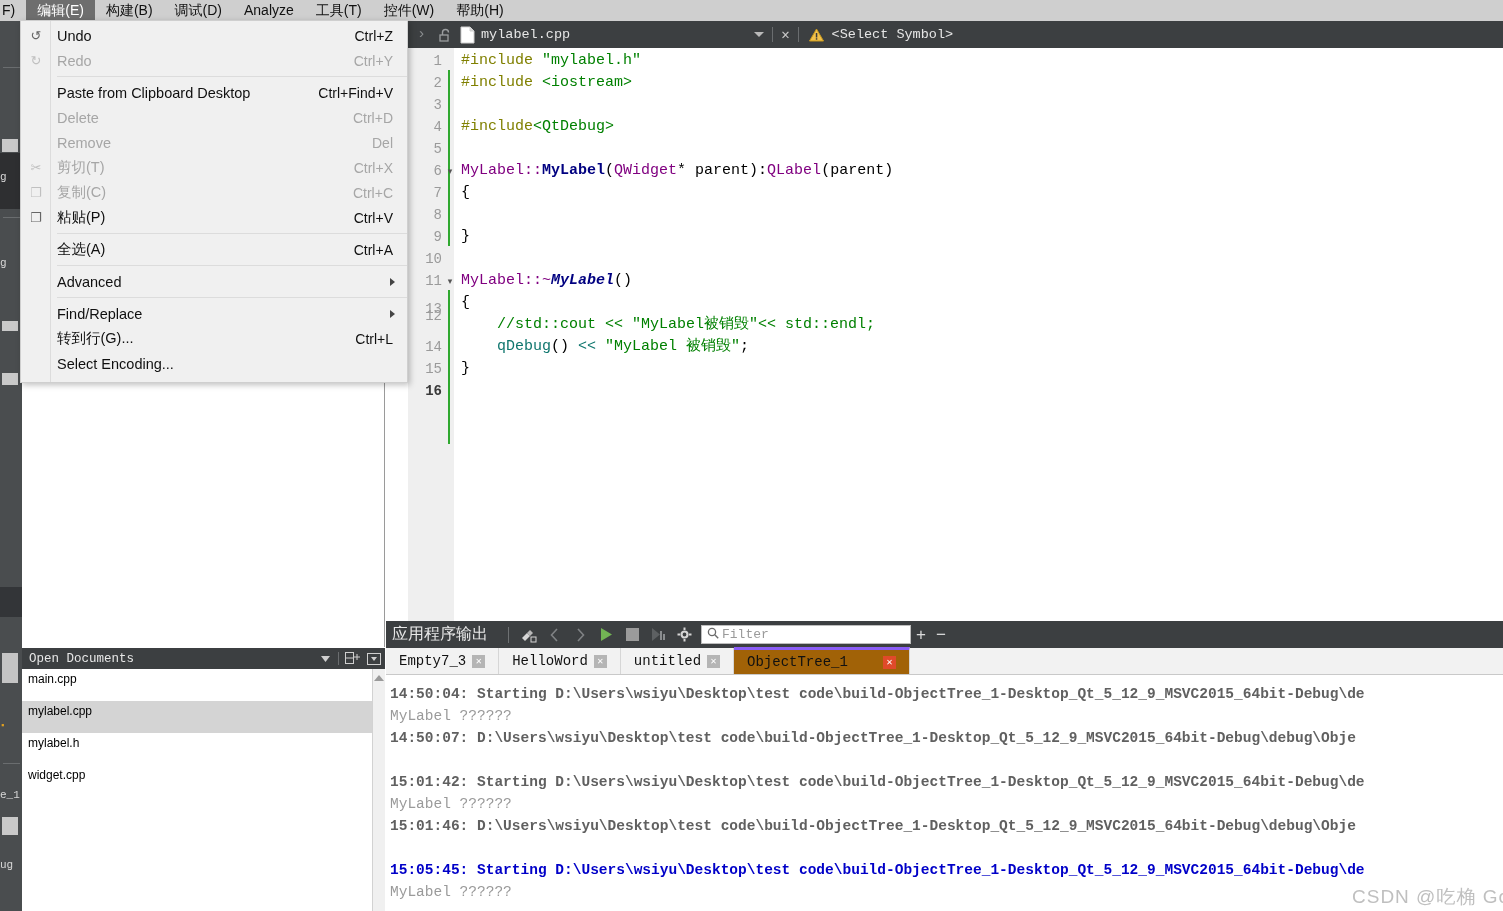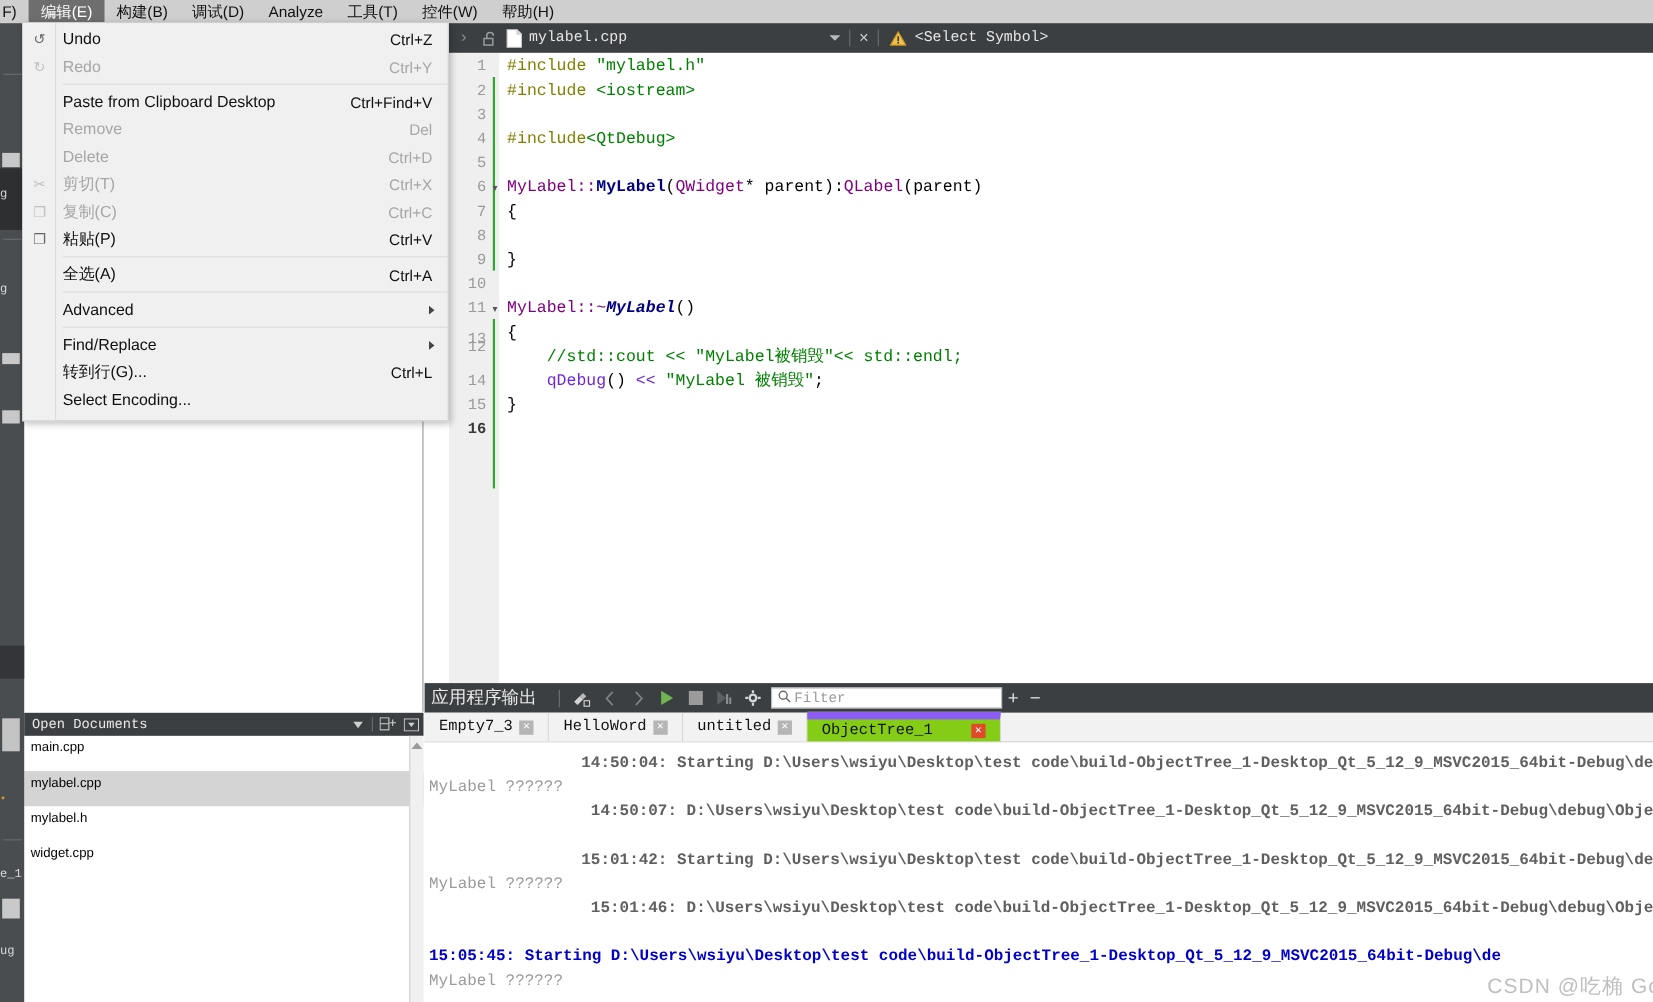--- a/index.html
+++ b/index.html
@@ -134,21 +134,21 @@
     position: absolute; left: 36px; width: 12px; height: 22px;
     line-height: 22px; text-align: center; color: #555; font-size: 9px;
   }
   .k-pre   { color: #808000; }      
   .k-str   { color: #008000; }      
   .k-type  { color: #800080; }      
   .k-fn    { color: #000080; font-weight: bold; font-style: italic; }
   .k-fnb   { color: #000080; font-weight: bold; }
   .k-plain { color: #000000; }
   .k-cmt   { color: #008000; }
-  .k-blue  { color: #6d28d9; }
+  .k-blue  { color: #0f766e; }
 
   
   .outpane {
     position: absolute; left: 386px; top: 621px; width: 1117px; height: 290px;
     background: #ffffff;
   }
   .outhead {
     height: 27px; background: #3c3f41;
     display: flex; align-items: center; color: #e8e8e8;
   }
@@ -166,36 +166,36 @@
   }
   .outtabs {
     height: 27px; background: #f2f2f2; display: flex; align-items: flex-end;
     border-bottom: 1px solid #c9c9c9;
   }
   .otab {
     height: 26px; display: flex; align-items: center; gap: 6px;
     padding: 0 13px; font-family: "Liberation Mono", monospace; font-size: 14px;
     color: #111; border-right: 1px solid #d6d6d6; background: #f2f2f2;
   }
-  .otab.active { background: #84cc16; border-top: 7px solid #8b5cf6; height: 27px; gap: 35px; }
+  .otab.active { background: #a16207; border-top: 3px solid #8b5cf6; height: 27px; gap: 35px; }
   .xbtn {
     width: 13px; height: 13px; background: #b5b5b5; color: #ffffff;
     font-size: 10px; line-height: 13px; text-align: center;
   }
   .xbtn.red { background: #e04a2a; }
   .outbody {
     position: relative; height: 236px; background: #ffffff; overflow: hidden;
     padding-top: 8px;
   }
   .oline {
     height: 22px; line-height: 22px; white-space: pre;
     font-family: "Liberation Mono", monospace; font-size: 14.5px;
     padding-left: 4px;
   }
-  .oline.ts   { color: #606060; font-weight: bold; text-align: right; }
+  .oline.ts   { color: #606060; font-weight: bold; }
   .oline.app  { color: #9a9a9a; }
   .oline.blue { color: #0000c8; font-weight: bold; }
   .oline.blank{ height: 22px; }
 
   
   .popup {
     position: absolute; left: 20px; top: 20px; width: 388px; height: 363px;
     background: #f0f0f0; border: 1px solid #cfcfcf;
     box-shadow: 2px 2px 6px rgba(0,0,0,0.25);
     z-index: 50;
@@ -481,26 +481,26 @@
           <span class="micon dim">↻</span>
           <span class="mlabel">Redo</span>
           <span class="mshort">Ctrl+Y</span>
         </div>
         <div class="msep"></div>
         <div class="mrow">
           <span class="mlabel">Paste from Clipboard Desktop</span>
           <span class="mshort">Ctrl+Find+V</span>
         </div>
         <div class="mrow disabled">
+          <span class="mlabel">Delete</span>
+          <span class="mshort">Ctrl+D</span>
+        </div>
+        <div class="mrow disabled">
           <span class="mlabel">Remove</span>
           <span class="mshort">Del</span>
-        </div>
-        <div class="mrow disabled">
-          <span class="mlabel">Delete</span>
-          <span class="mshort">Ctrl+D</span>
         </div>
         <div class="mrow disabled">
           <span class="micon dim">✂</span>
           <span class="mlabel">剪切(T)</span>
           <span class="mshort">Ctrl+X</span>
         </div>
         <div class="mrow disabled">
           <span class="micon dim">❐</span>
           <span class="mlabel">复制(C)</span>
           <span class="mshort">Ctrl+C</span>

